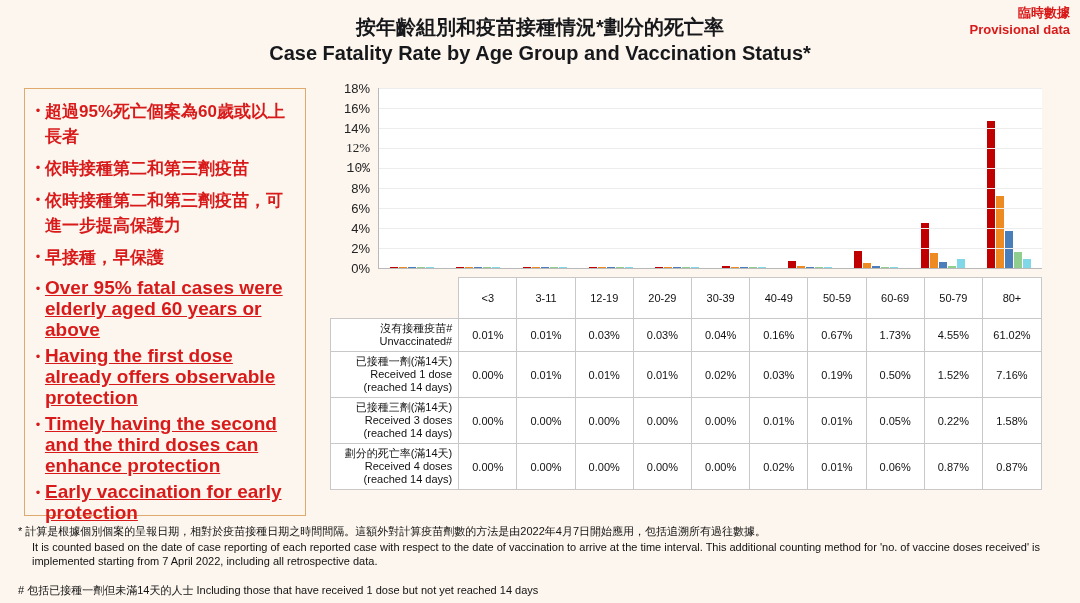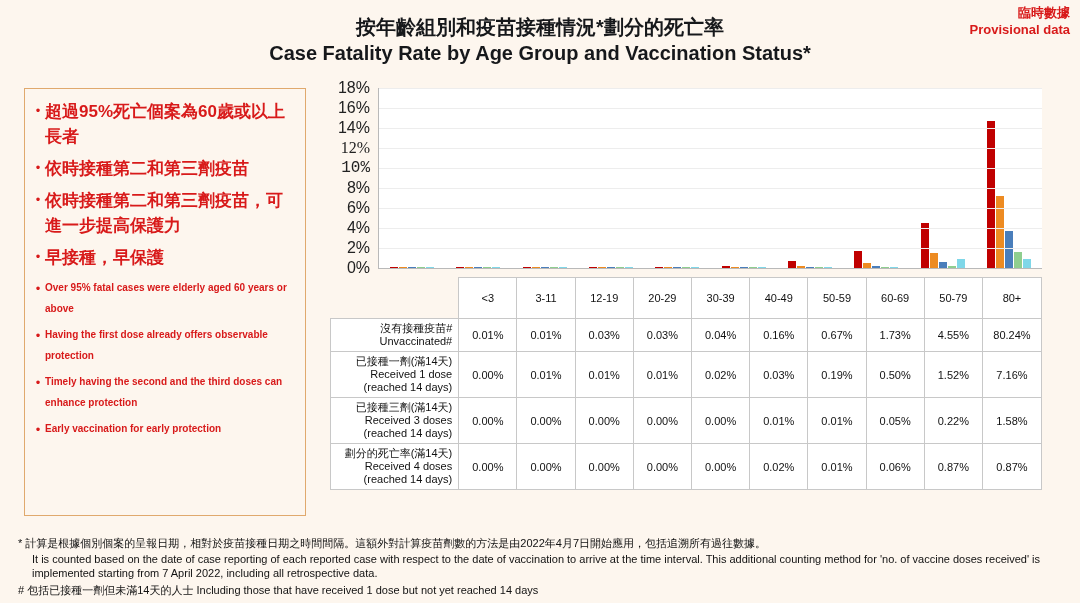--- a/index.html
+++ b/index.html
@@ -29,32 +29,32 @@
     padding:10px 8px 10px 6px;box-sizing:border-box;
   }
   .bullet{
     display:flex;margin-bottom:7px;color:#d81a1a;
   }
   .bullet .dot{
     width:14px;flex:0 0 14px;text-align:center;font-size:13px;line-height:24px;
   }
   .bullet .txt{font-size:16px;line-height:24px;font-weight:bold;}
   .bullet.zh .txt{font-size:17px;line-height:25px;}
-  .bullet.en .txt{font-size:10px;line-height:21px;}
+  .bullet.en .txt{font-size:19px;line-height:21px;text-decoration:underline;}
   .bullet.en{margin-bottom:5px;}
 
   
   .chart-wrap{
     position:absolute;left:330px;top:88px;width:712px;height:195px;
   }
   .yaxis{
     position:absolute;left:0;top:0;width:44px;height:180px;
   }
   .ytick{
-    position:absolute;right:4px;font-size:16px;color:#222;
+    position:absolute;right:4px;font-size:13px;color:#222;
     transform:translateY(-50%);
   }
   .plot{
     position:absolute;left:48px;top:0;right:0;height:180px;
     border-left:1px solid #b9b9b9;border-bottom:1px solid #b9b9b9;
     background:#fff;
   }
   .grid{position:absolute;left:0;right:0;border-top:1px solid #ededed;}
   .groups{
     position:absolute;left:0;right:0;bottom:0;top:0;display:flex;
@@ -88,21 +88,21 @@
   .table tr.r0 .val{height:24px;}
   .corner{border:none !important;background:transparent !important;}
 
   
   .notes{
     position:absolute;left:18px;bottom:6px;width:1050px;
     font-size:11px;line-height:14px;color:#111;
   }
   .notes .n1{margin-bottom:2px;}
   .notes .ind{display:block;padding-left:14px;}
-  .notes .n2{margin-top:3px;}
+  .notes .n2{margin-top:15px;}
 </style>
 </head>
 <body>
 
 <div class="prov">
   <div>臨時數據</div>
   <div>Provisional data</div>
 </div>
 
 <div class="title-zh">按年齡組別和疫苗接種情況*劃分的死亡率</div>
@@ -263,21 +263,21 @@
         </td>
         <td class="val">0.01%</td>
         <td class="val">0.01%</td>
         <td class="val">0.03%</td>
         <td class="val">0.03%</td>
         <td class="val">0.04%</td>
         <td class="val">0.16%</td>
         <td class="val">0.67%</td>
         <td class="val">1.73%</td>
         <td class="val">4.55%</td>
-        <td class="val">80.24%</td>
+        <td class="val">61.02%</td>
       </tr>
       <tr class="r1">
         <td class="rowlabel">
           <div>已接種一劑(滿14天)</div>
           <div>Received 1 dose</div>
           <div>(reached 14 days)</div>
         </td>
         <td class="val">0.00%</td>
         <td class="val">0.01%</td>
         <td class="val">0.01%</td>

